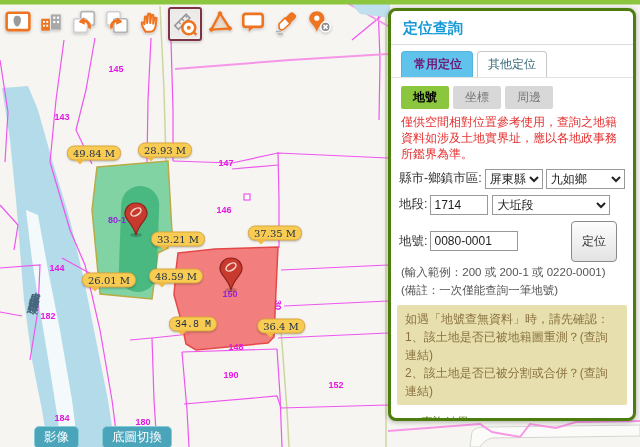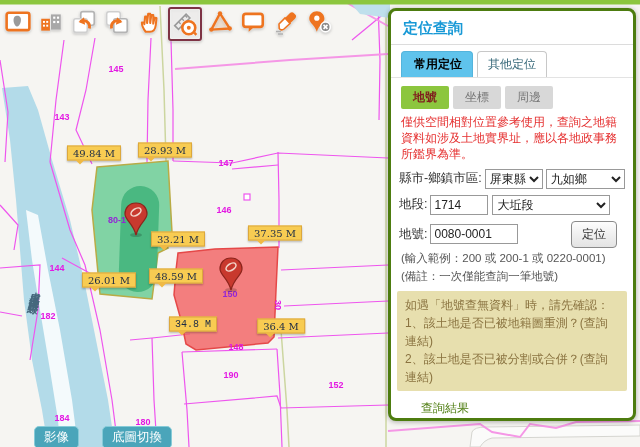--- a/index.html
+++ b/index.html
@@ -3,21 +3,21 @@
 <meta charset="utf-8">
 <style>
   html,body{margin:0;padding:0;}
   body{width:640px;height:447px;overflow:hidden;position:relative;
        font-family:"Liberation Sans","DejaVu Sans",sans-serif;background:#f6f5f2;}
   
   #map{position:absolute;inset:0;width:640px;height:447px;}
   #map svg.base{position:absolute;left:0;top:0;}
   .pnum{position:absolute;color:#e318e3;font-size:9px;font-weight:bold;transform:translate(-50%,-50%);z-index:5;white-space:nowrap;}
   .mlabel{position:absolute;transform:translate(-50%,-50%);background:#f8cc52;border:1px solid #dca83e;
-          border-radius:0;padding:1px 5px;font-family:"DejaVu Serif",serif;font-size:10px;color:#1c2b45;
+          border-radius:7px;padding:1px 5px;font-family:"DejaVu Serif",serif;font-size:10px;color:#1c2b45;
           white-space:nowrap;z-index:12;box-shadow:0 1px 2px rgba(0,0,0,.25);}
   .mlabel:after{content:"";position:absolute;left:7px;bottom:-5px;border:5px solid transparent;border-top-color:#f0b945;border-bottom:0;}
   .pinwrap{position:absolute;z-index:14;transform:translate(-50%,-100%);}
   .pinlabel{position:absolute;color:#9326d6;font-size:9px;font-weight:bold;z-index:13;transform:translate(-50%,-50%);}
   .riverlabel{position:absolute;left:30px;top:284px;writing-mode:vertical-rl;letter-spacing:2px;
               font-size:10.5px;color:#46687d;transform:rotate(11deg);z-index:6;font-weight:bold;}
   
   #toolbar{position:absolute;left:3px;top:7px;display:flex;gap:3px;z-index:40;}
   .tool{width:30px;height:30px;display:flex;align-items:center;justify-content:center;cursor:pointer;
         filter:drop-shadow(0 0 1px rgba(255,255,255,.95)) drop-shadow(0 1px 1px rgba(0,0,0,.25));}
@@ -28,31 +28,31 @@
   #btn-imagery{left:34px;top:426px;}
   #btn-basemap{left:102px;top:426px;}
   
   #panel{position:absolute;left:388px;top:8px;width:248px;height:413px;box-sizing:border-box;
          background:#fff;border:3px solid #4d7c0f;border-radius:8px;z-index:50;
          box-shadow:0 1px 5px rgba(0,0,0,.3);overflow:hidden;}
   #panel h1{margin:8px 0 6px 12px;font-size:15px;color:#1899d6;font-weight:bold;}
   .sep{border-bottom:1px solid #dcdcdc;margin:0;}
   .tabs{padding:6px 0 0 10px;border-bottom:1px solid #e3e3e3;display:flex;}
   .tab{font-size:12px;padding:4px 10px;border-radius:4px 4px 0 0;margin-right:4px;cursor:pointer;border:1px solid #c8c8c8;border-bottom:none;background:#fff;color:#336677;}
-  .tab.active{background:#5fc3ec;border-color:#54b4dc;color:#000000;font-weight:bold;padding-left:12px;}
+  .tab.active{background:#5fc3ec;border-color:#54b4dc;color:#701a75;font-weight:bold;padding-left:12px;}
   .subtabs{padding:8px 0 0 10px;display:flex;}
   .subtab{font-size:12px;padding:3px 12px;margin-right:4px;border-radius:2px;cursor:pointer;background:#d8d8d8;color:#777;}
-  .subtab.active{background:#8cc63e;color:#7f1d1d;font-weight:bold;}
+  .subtab.active{background:#8cc63e;color:#000000;font-weight:bold;}
   .warning{margin:5px 10px 2px 10px;font-size:12px;color:#e53030;line-height:1.35;}
   .frow{display:flex;align-items:center;margin:6px 8px 0 8px;font-size:12.5px;color:#333;}
   .frow label{margin-right:3px;white-space:nowrap;}
   .frow select,.frow input{font-size:12px;border:1px solid #999;background:#fff;height:20px;box-sizing:border-box;font-family:inherit;color:#222;}
   .frow input{padding:0 3px;}
   .btn{font-size:12px;color:#333;background:linear-gradient(#fdfdfd,#e3e3e3);border:1px solid #8a8a8a;
-       border-radius:4px;padding:4px 10px;cursor:pointer;font-family:inherit;}
+       border-radius:4px;padding:11px 10px;cursor:pointer;font-family:inherit;}
   .hint{margin:3px 0 0 10px;font-size:11.5px;color:#555;line-height:1.3;}
   .notice{margin:8px 6px 0 6px;background:#e7dfae;padding:5px 8px;font-size:12px;color:#8a7340;line-height:1.5;border-radius:2px;}
   .results-header{margin:9px 0 2px 30px;font-size:12px;color:#4d7c0f;}
   .rrow{position:relative;margin:5px 6px 0 6px;height:22px;}
   .rrow .rtext{position:absolute;left:0;top:3px;font-size:11.5px;color:#555;white-space:nowrap;}
   .rrow .btn.detail{position:absolute;right:48px;top:0;padding:2px 6px;background:#fff;}
   .rrow .btn.paint{position:absolute;right:2px;top:0;padding:2px 8px;}
 </style>
 </head>
 <body>

